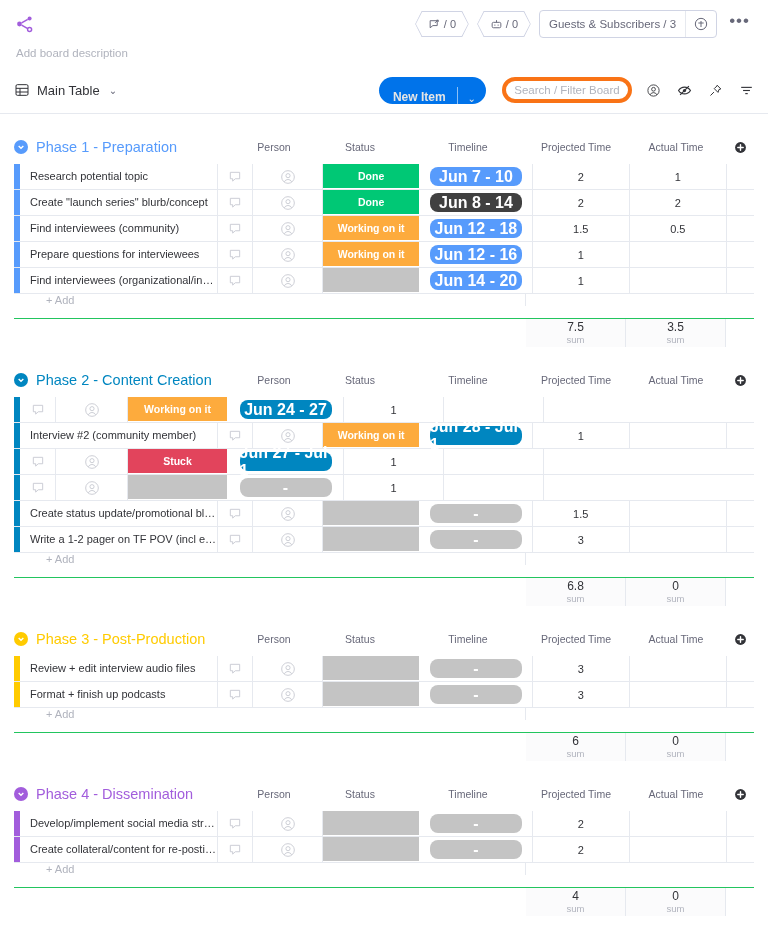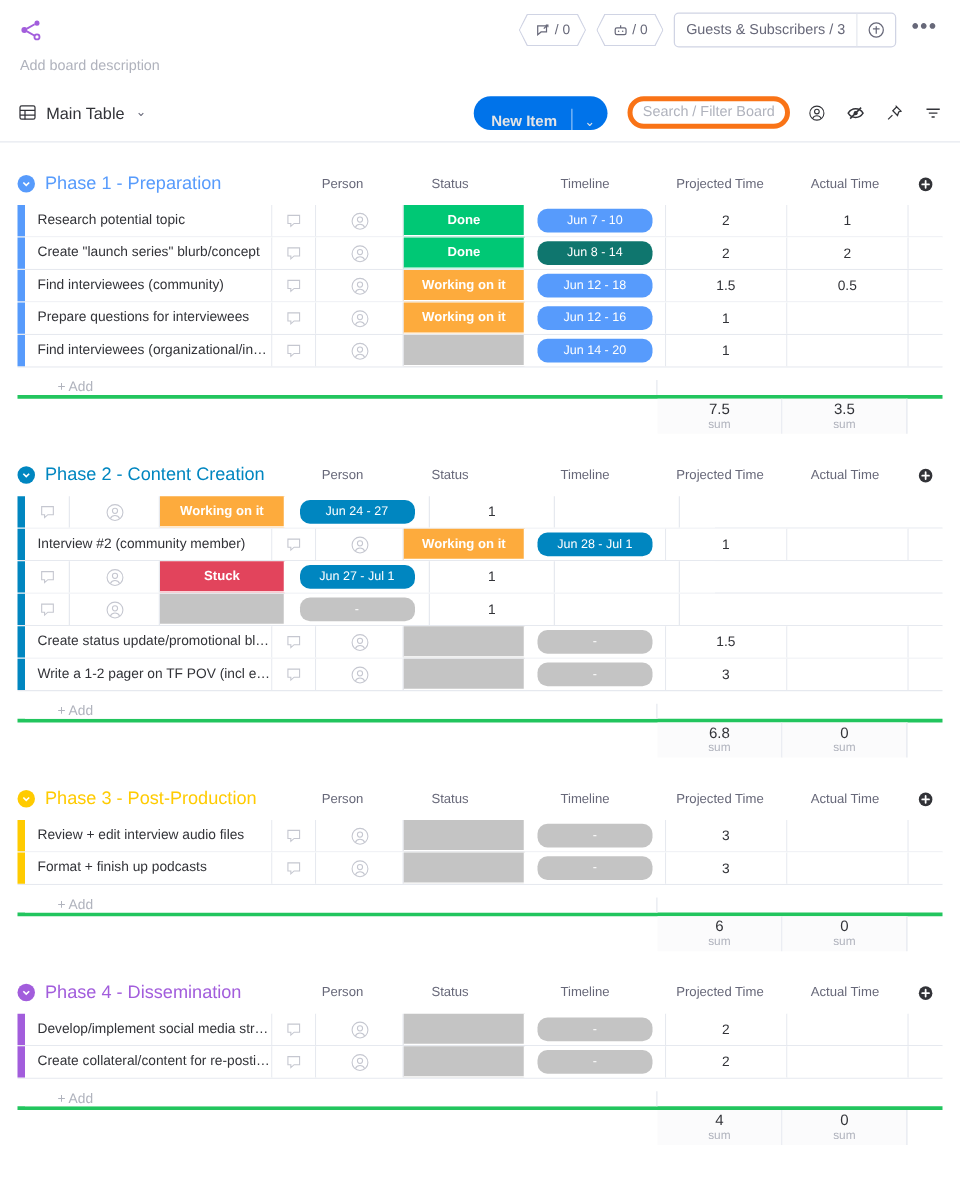--- a/index.html
+++ b/index.html
@@ -138,26 +138,26 @@
   }
   .cell.chat svg { width: 14px; height: 14px; color: #c5c7d0; display:block; }
   .cell.person svg { width: 16px; height: 16px; color: #c5c7d0; display:block; }
   .cell.status { border-right: 1px solid #fff; color:#fff; font-size: 10.5px; font-weight:700;
                  border-bottom: 1px solid #fff; }
   .cell.tail { border-right: none; }
 
   .pill {
     width: 92px; height: 19px; border-radius: 8px;
     display: flex; align-items: center; justify-content: center;
-    font-size: 10px; font-weight: 400; color: #fff;
+    font-size: 16px; font-weight: 700; color: #fff;
   }
 
   .addrow {
-    display: flex; align-items: flex-end; height: 25px;
-    border-bottom: 3px solid #22c55e;
+    display: flex; align-items: flex-start; height: 25px;
+    border-bottom: 1px solid #22c55e;
   }
   .addrow .rowbar { opacity: .45; }
   .add-label {
     flex: 1 1 auto; display: flex; align-items: center;
     font-size: 11px; color: #b0b3bd; padding-left: 26px;
     border-right: 1px solid #e6e9ef; background:#fff;
   }
   .add-blank { background: #fbfbfc; border-right: 1px solid #e6e9ef; }
   .add-tail { width: 28px; background:#fff; }
 
@@ -345,21 +345,21 @@
             </span>
             <span class="cell person c-person">
               <svg viewBox="0 0 24 24" fill="none" stroke="currentColor" stroke-width="1.3">
                 <circle cx="12" cy="12" r="9.5"></circle>
                 <circle cx="12" cy="10" r="3.1"></circle>
                 <path d="M6.5 19.3a6 6 0 0 1 11 0"></path>
               </svg>
             </span>
             <span class="cell status c-status" style="background:#00c875">Done</span>
             <span class="cell c-time">
-              <span class="pill" style="background:#0f766e;">Jun 8 - 14</span>
+              <span class="pill" style="background:#404040;">Jun 8 - 14</span>
             </span>
             <span class="cell c-proj">2</span>
             <span class="cell c-act">2</span>
             <span class="cell tail c-tail"></span>
           </div>
           <div class="row">
             <span class="rowbar" style="background:#579bfc"></span>
             <span class="cell name c-name">Find interviewees (community)</span>
             <span class="cell chat c-chat">
               <svg viewBox="0 0 24 24" fill="none" stroke="currentColor" stroke-width="1.5">

